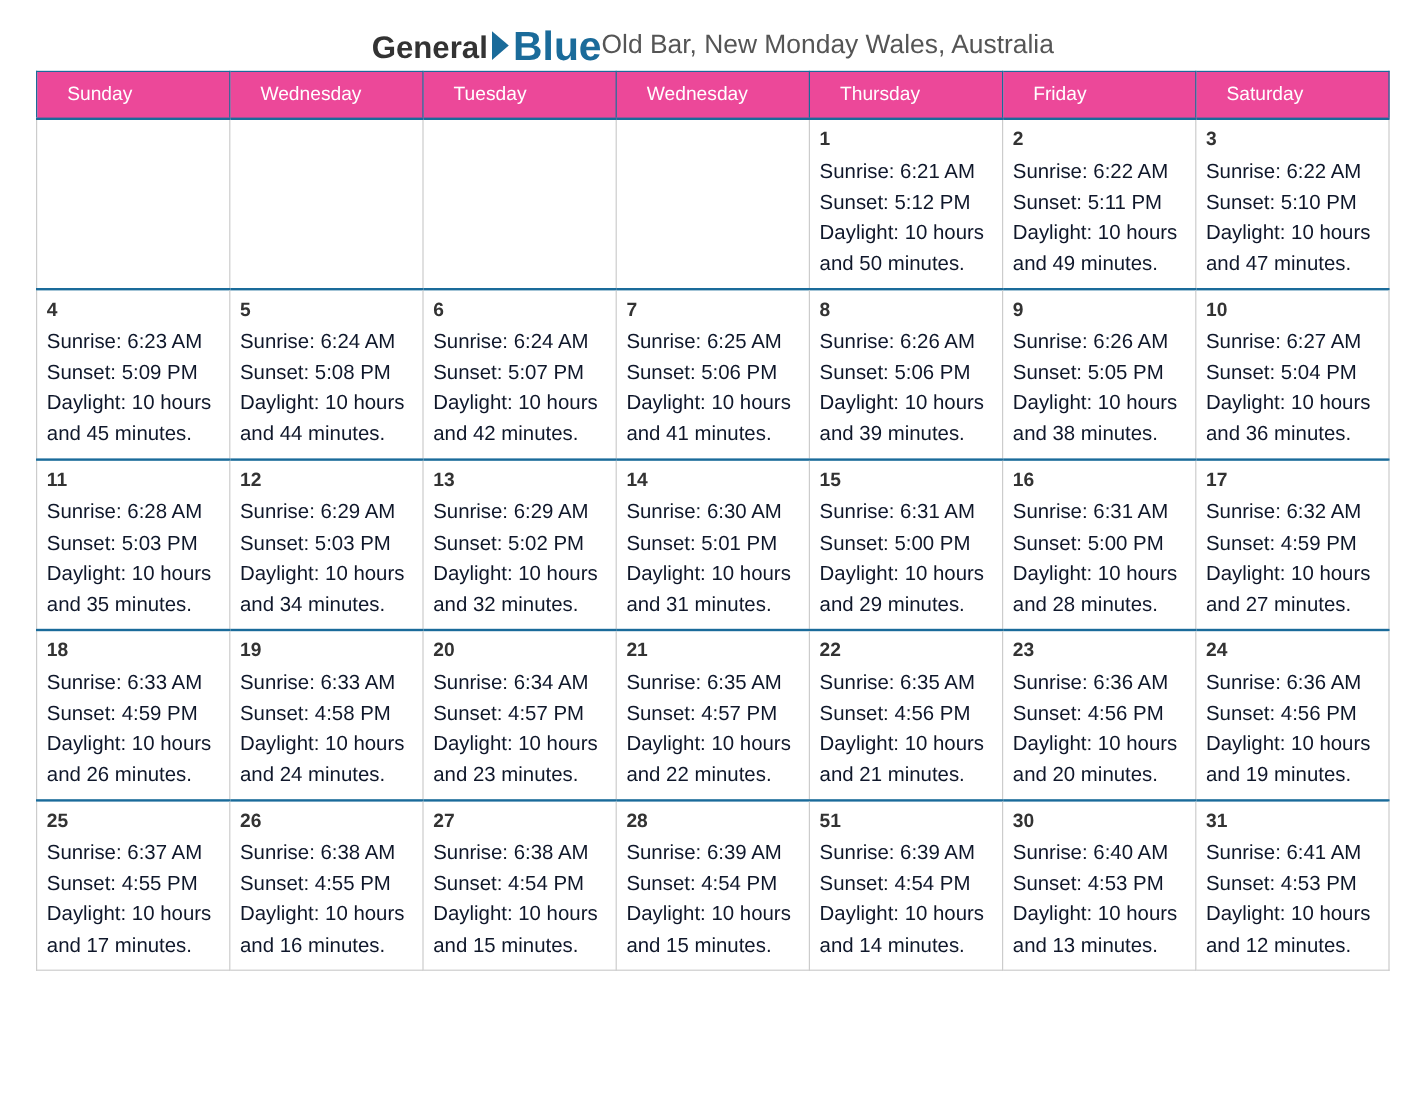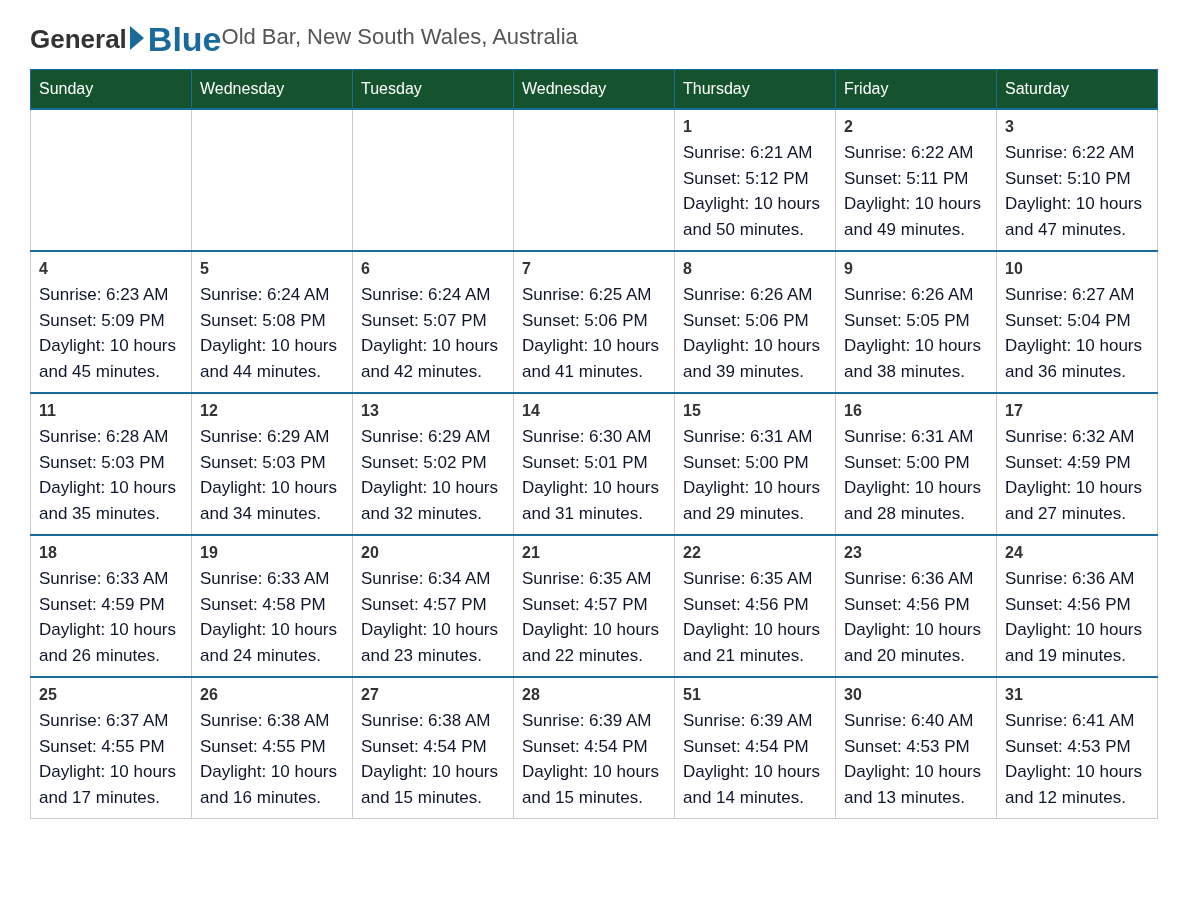--- a/index.html
+++ b/index.html
@@ -5,23 +5,22 @@
     * { margin: 0; padding: 0; box-sizing: border-box; }
     body {
       font-family: Arial, sans-serif;
       background: #fff;
       width: 1188px;
       min-height: 918px;
       padding: 20px 30px;
     }
     .header {
       display: flex;
-      justify-content: flex-start;
+      justify-content: center;
       align-items: flex-start;
-      margin-bottom: 10px;
     }
     .logo {
       display: flex;
       flex-direction: column;
       align-items: flex-start;
     }
     .logo-top {
       display: flex;
       align-items: center;
     }
@@ -60,25 +59,25 @@
       font-size: 22px;
       color: #555;
       margin-top: 4px;
     }
     .calendar {
       width: 100%;
       border-collapse: collapse;
       border: 1px solid #aaa;
     }
     .calendar th {
-      background-color: #14532d;
+      background-color: #ec4899;
       color: #fff;
       font-size: 16px;
       font-weight: normal;
-      padding: 10px 8px;
+      padding: 10px 25px;
       text-align: left;
       border: 1px solid #1a6b9a;
     }
     .calendar td {
       width: 14.28%;
       vertical-align: top;
       padding: 8px 8px;
       border: 1px solid #ccc;
       font-size: 13px;
       color: #333;
@@ -108,21 +107,21 @@
 
 <div class="header">
   <div class="logo">
     <div class="logo-top">
       <span class="logo-general">General</span>
       <div class="logo-arrow"></div>
       <span class="logo-blue">Blue</span>
     </div>
   </div>
   <div class="title-section">
-    <div class="location-title">Old Bar, New South Wales, Australia</div>
+    <div class="location-title">Old Bar, New Monday Wales, Australia</div>
   </div>
 </div>
 
 <table class="calendar">
   <thead>
     <tr>
     <th>Sunday</th>
         <th>Wednesday</th>
         <th>Tuesday</th>
         <th>Wednesday</th>

